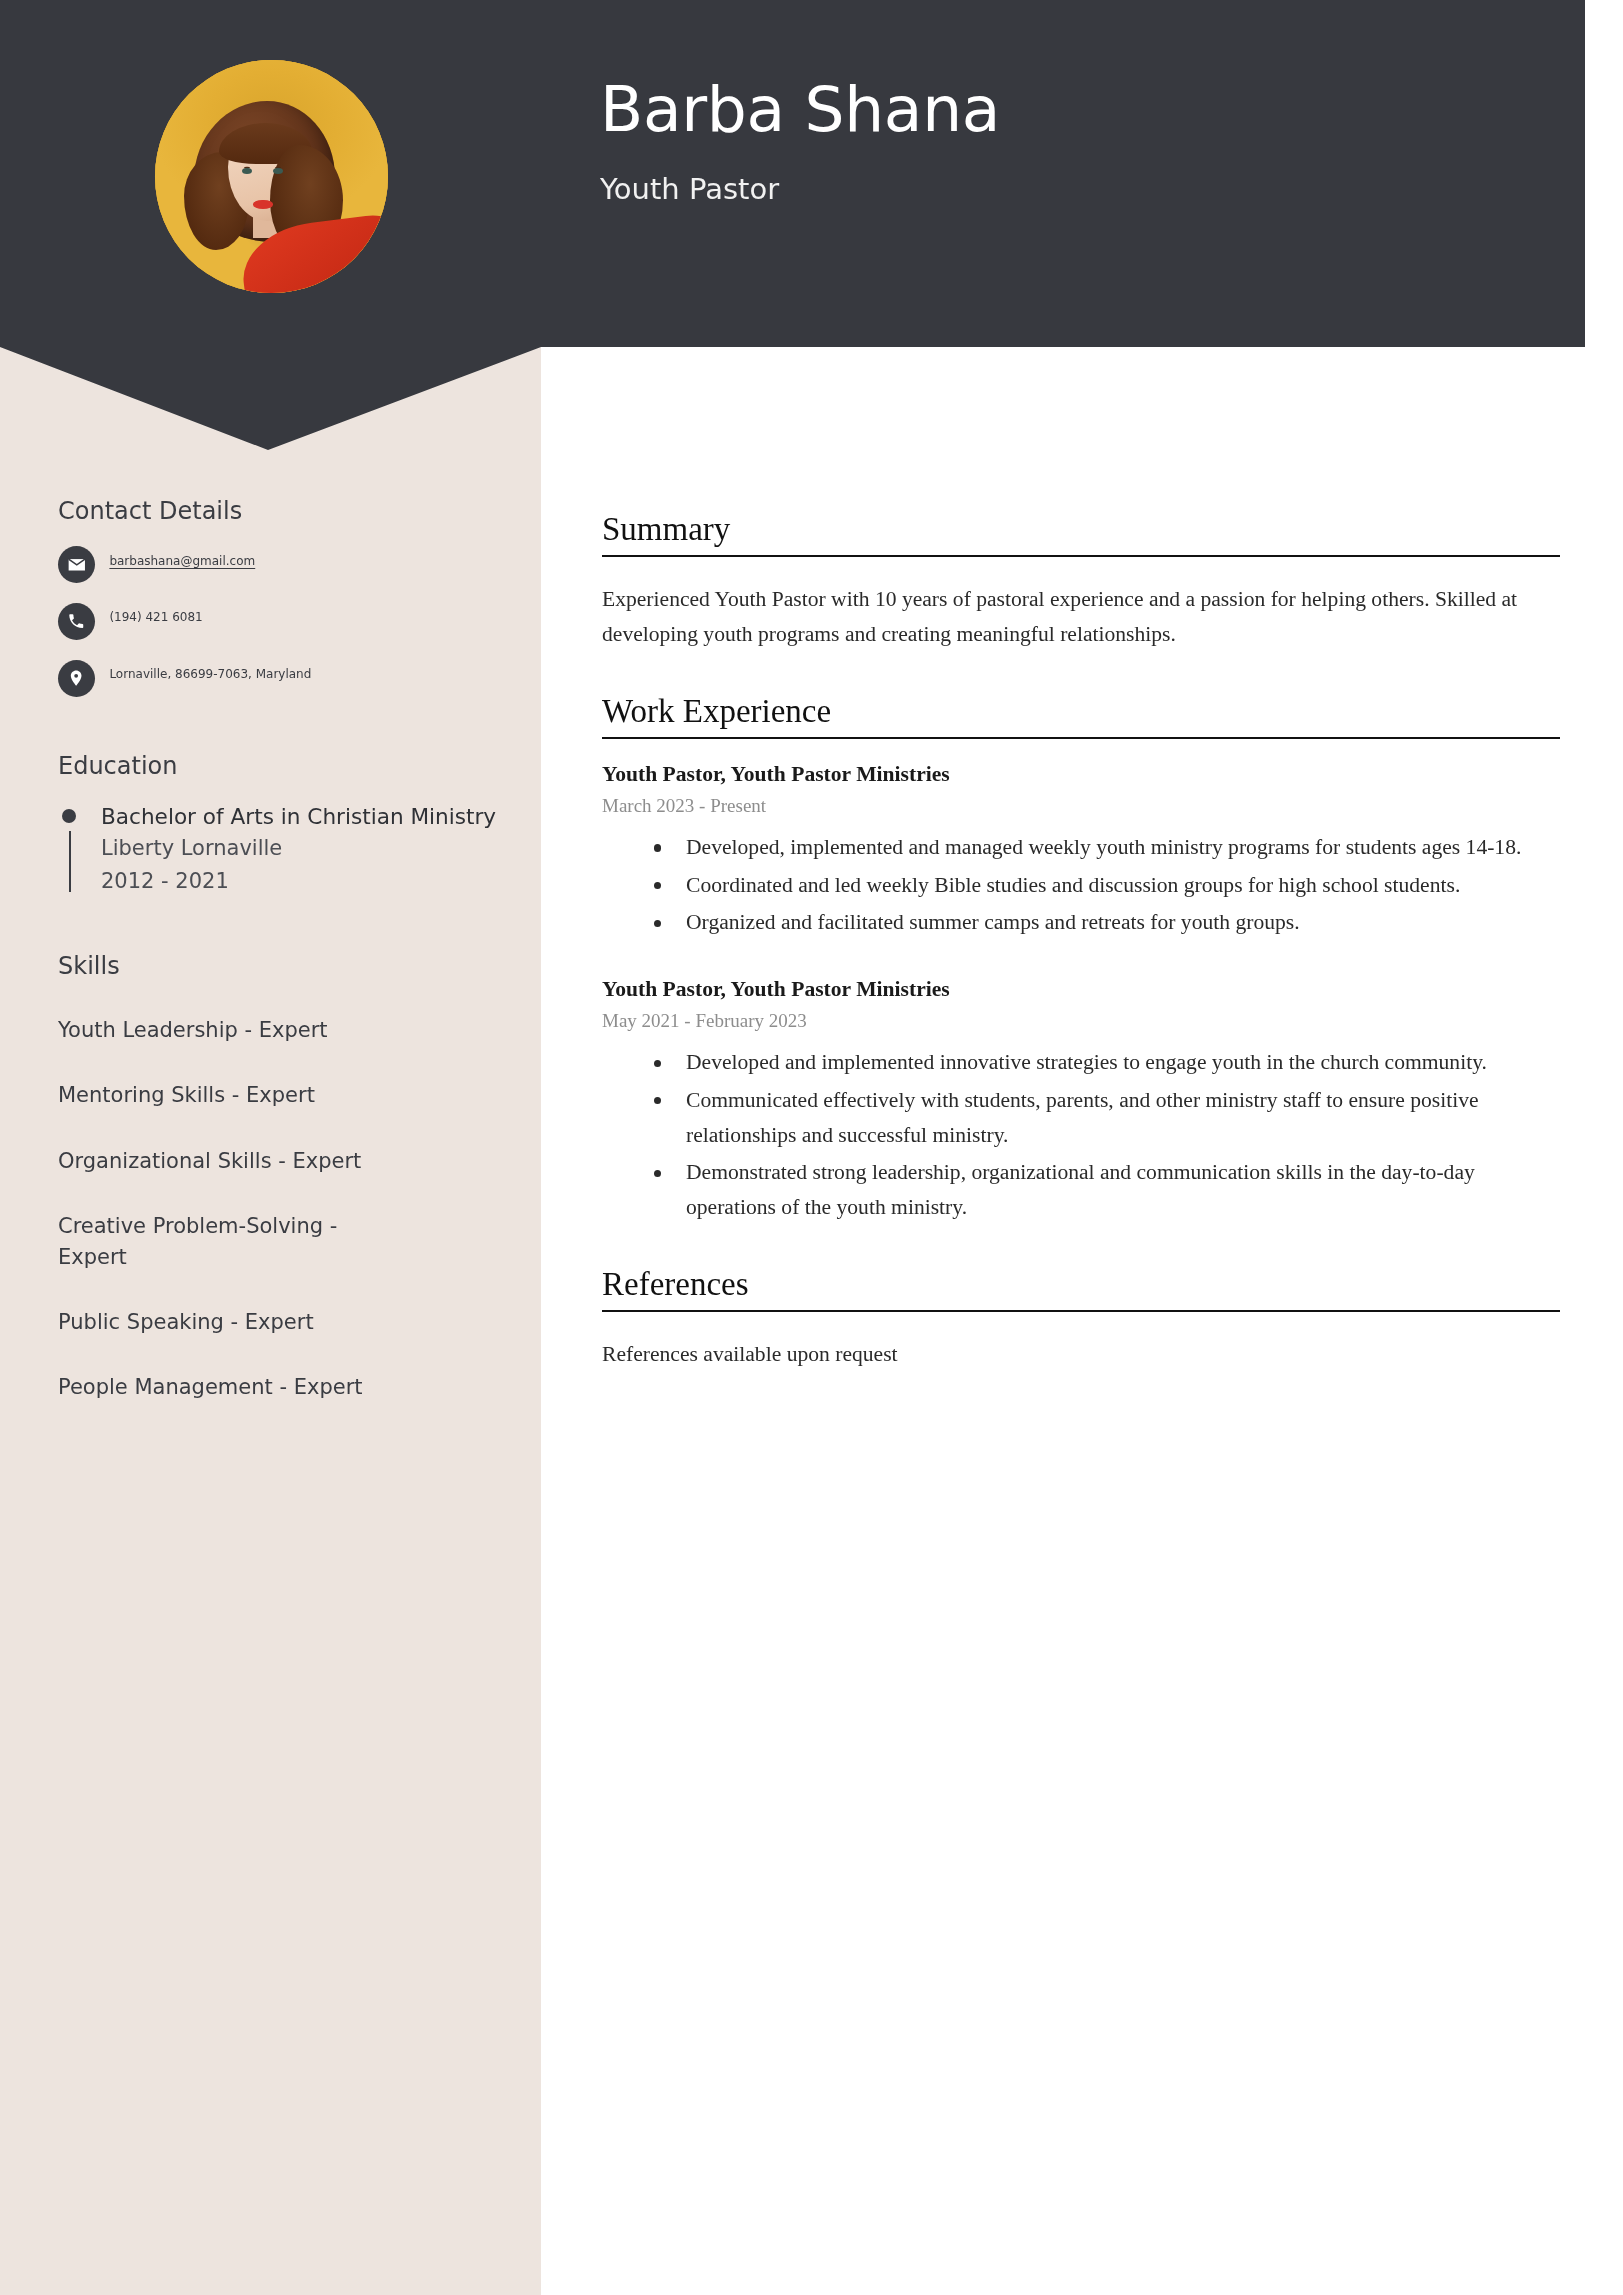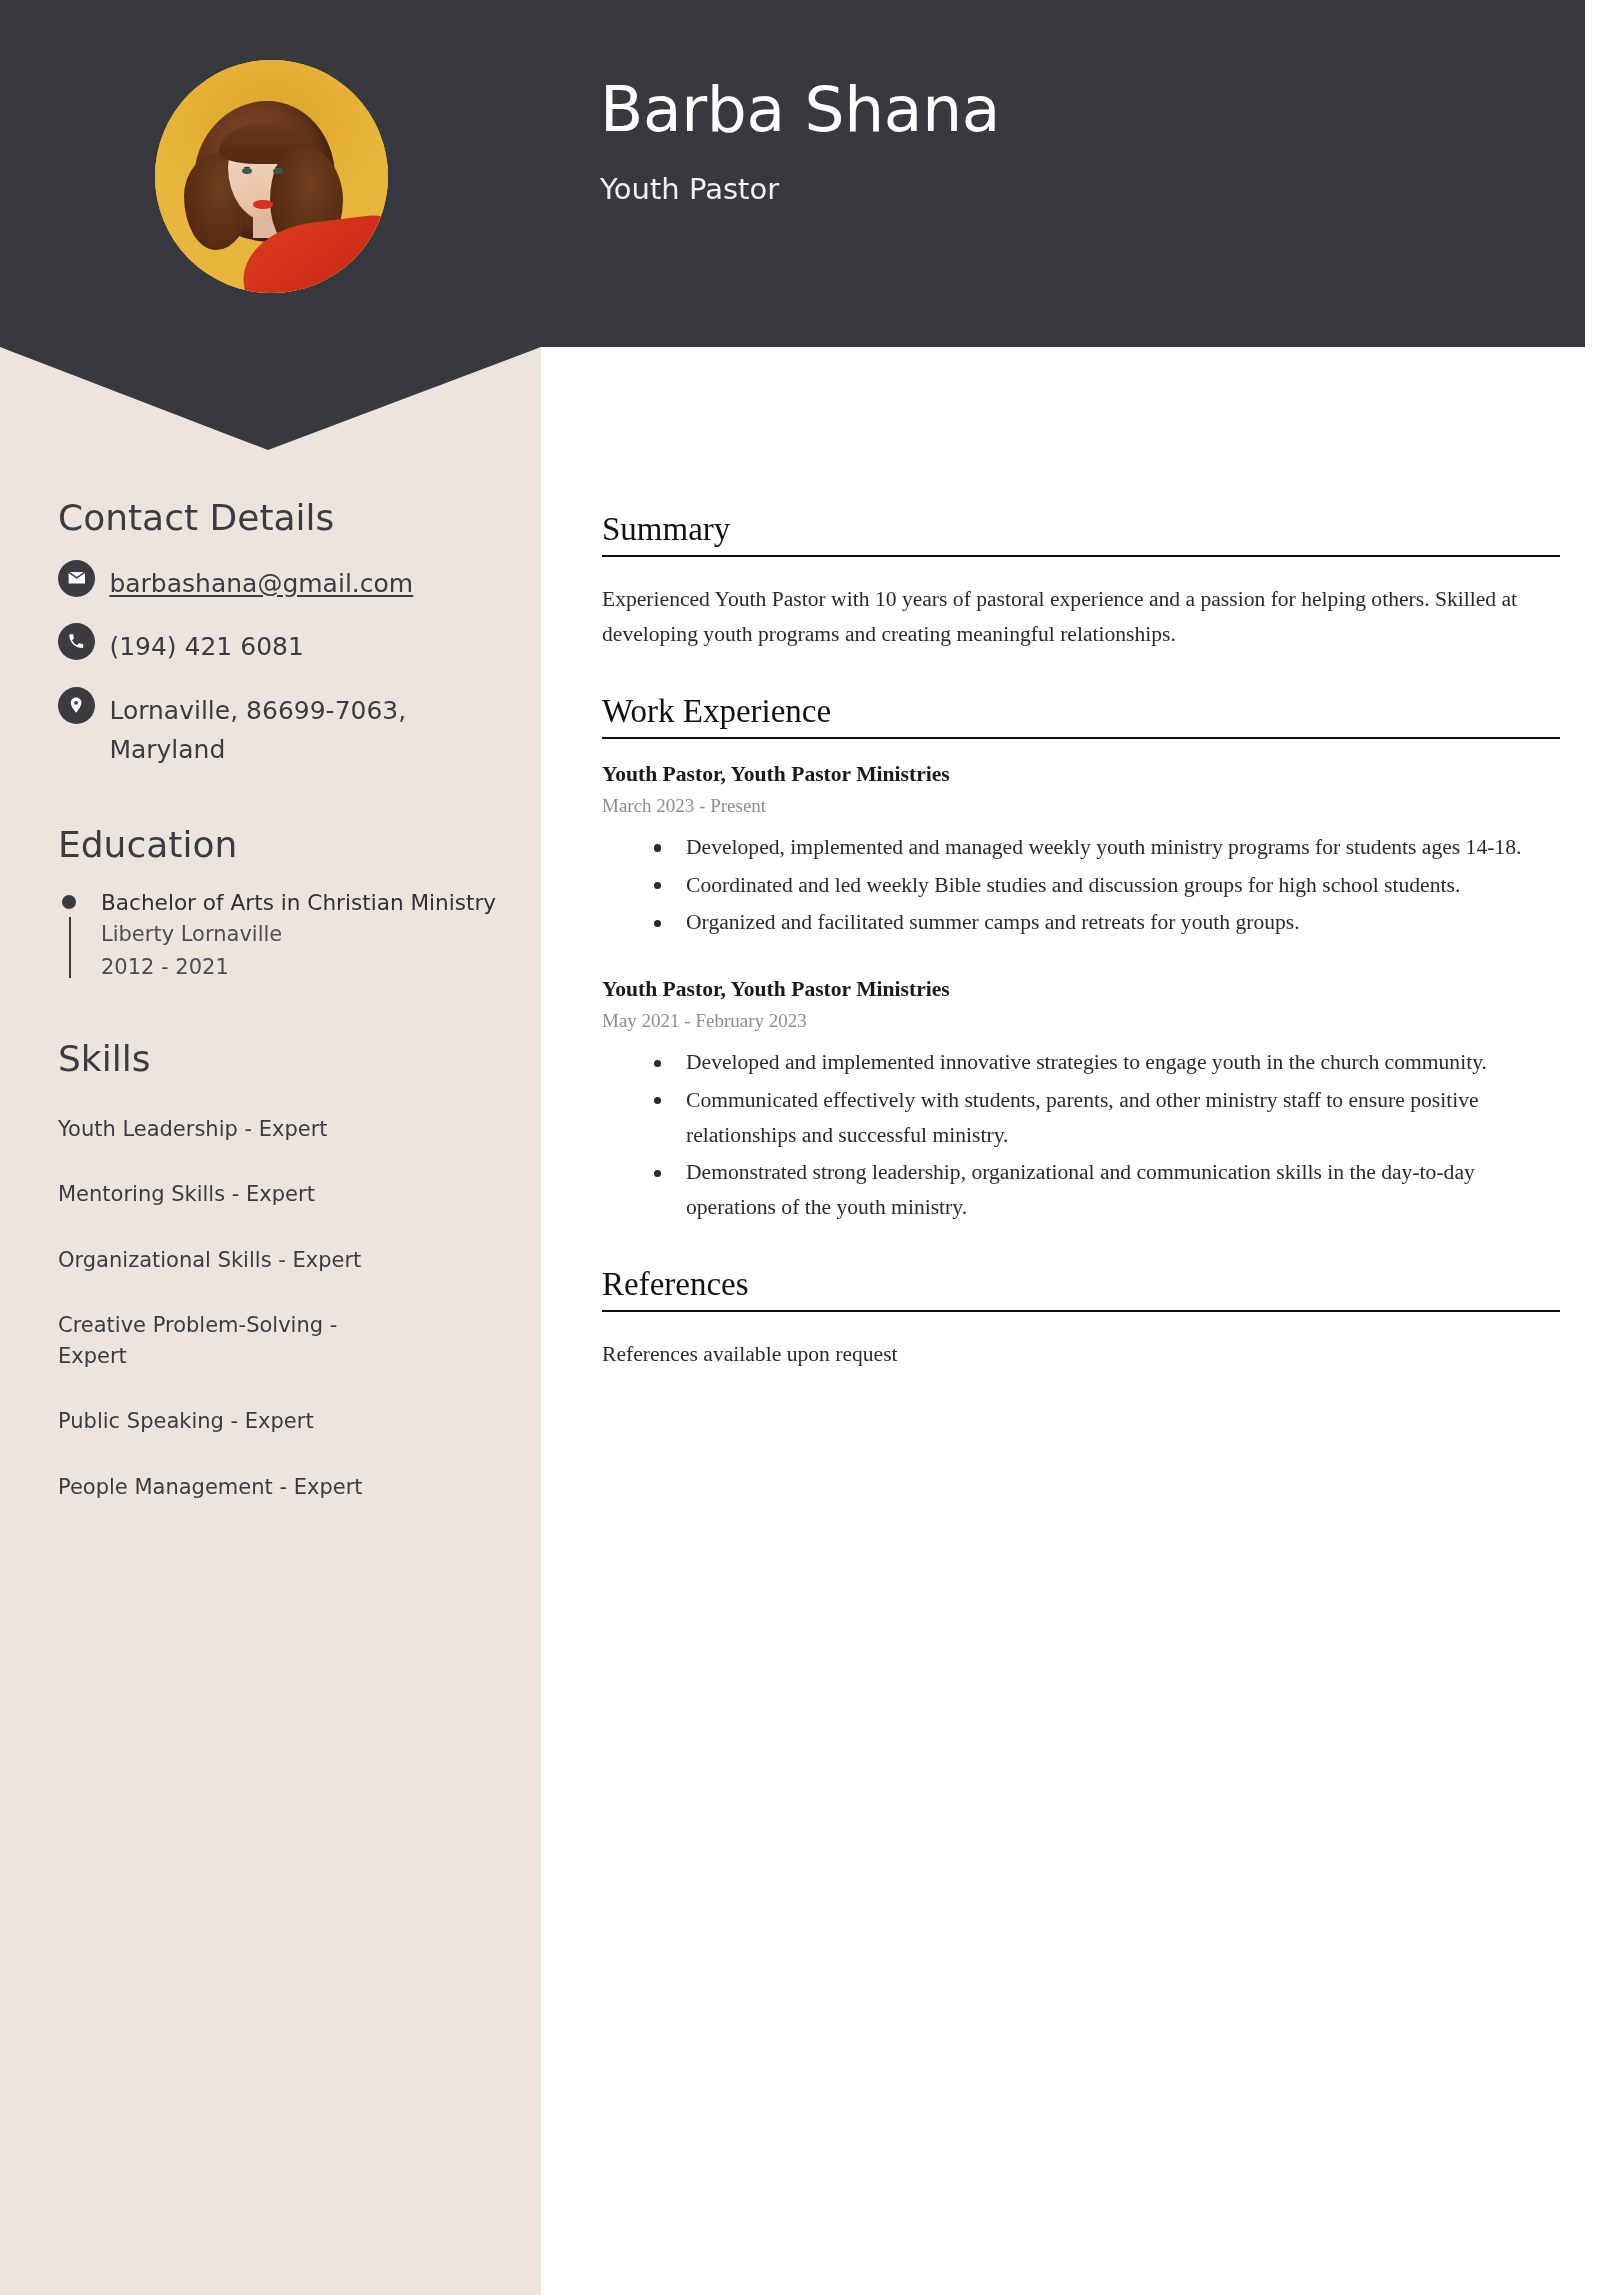--- a/index.html
+++ b/index.html
@@ -156,21 +156,21 @@
     position: absolute;
     left: 0;
     top: 0;
     width: 541px;
     z-index: 5;
   }
   .sb-inner {
     padding: 498px 43px 0 58px;
   }
   .sb-heading {
-    font-size: 36px;
+    font-size: 24px;
     font-weight: 400;
     color: #3a3c42;
     line-height: 1.1;
     margin: 0 0 22px 0;
   }
   .sb-heading.gap {
     margin-top: 56px;
   }
 
   .contact-row {
@@ -184,21 +184,21 @@
     height: 37px;
     border-radius: 50%;
     background: #3a3c42;
     display: flex;
     align-items: center;
     justify-content: center;
     margin-right: 14.4px;
   }
   .ci svg { display: block; }
   .contact-text {
-    font-size: 25px;
+    font-size: 12px;
     color: #3a3c42;
     line-height: 1.55;
     padding-top: 5.2px;
     max-width: 308px;
   }
   .contact-text.link {
     text-decoration: underline;
     text-underline-offset: 3.3px;
   }
 

